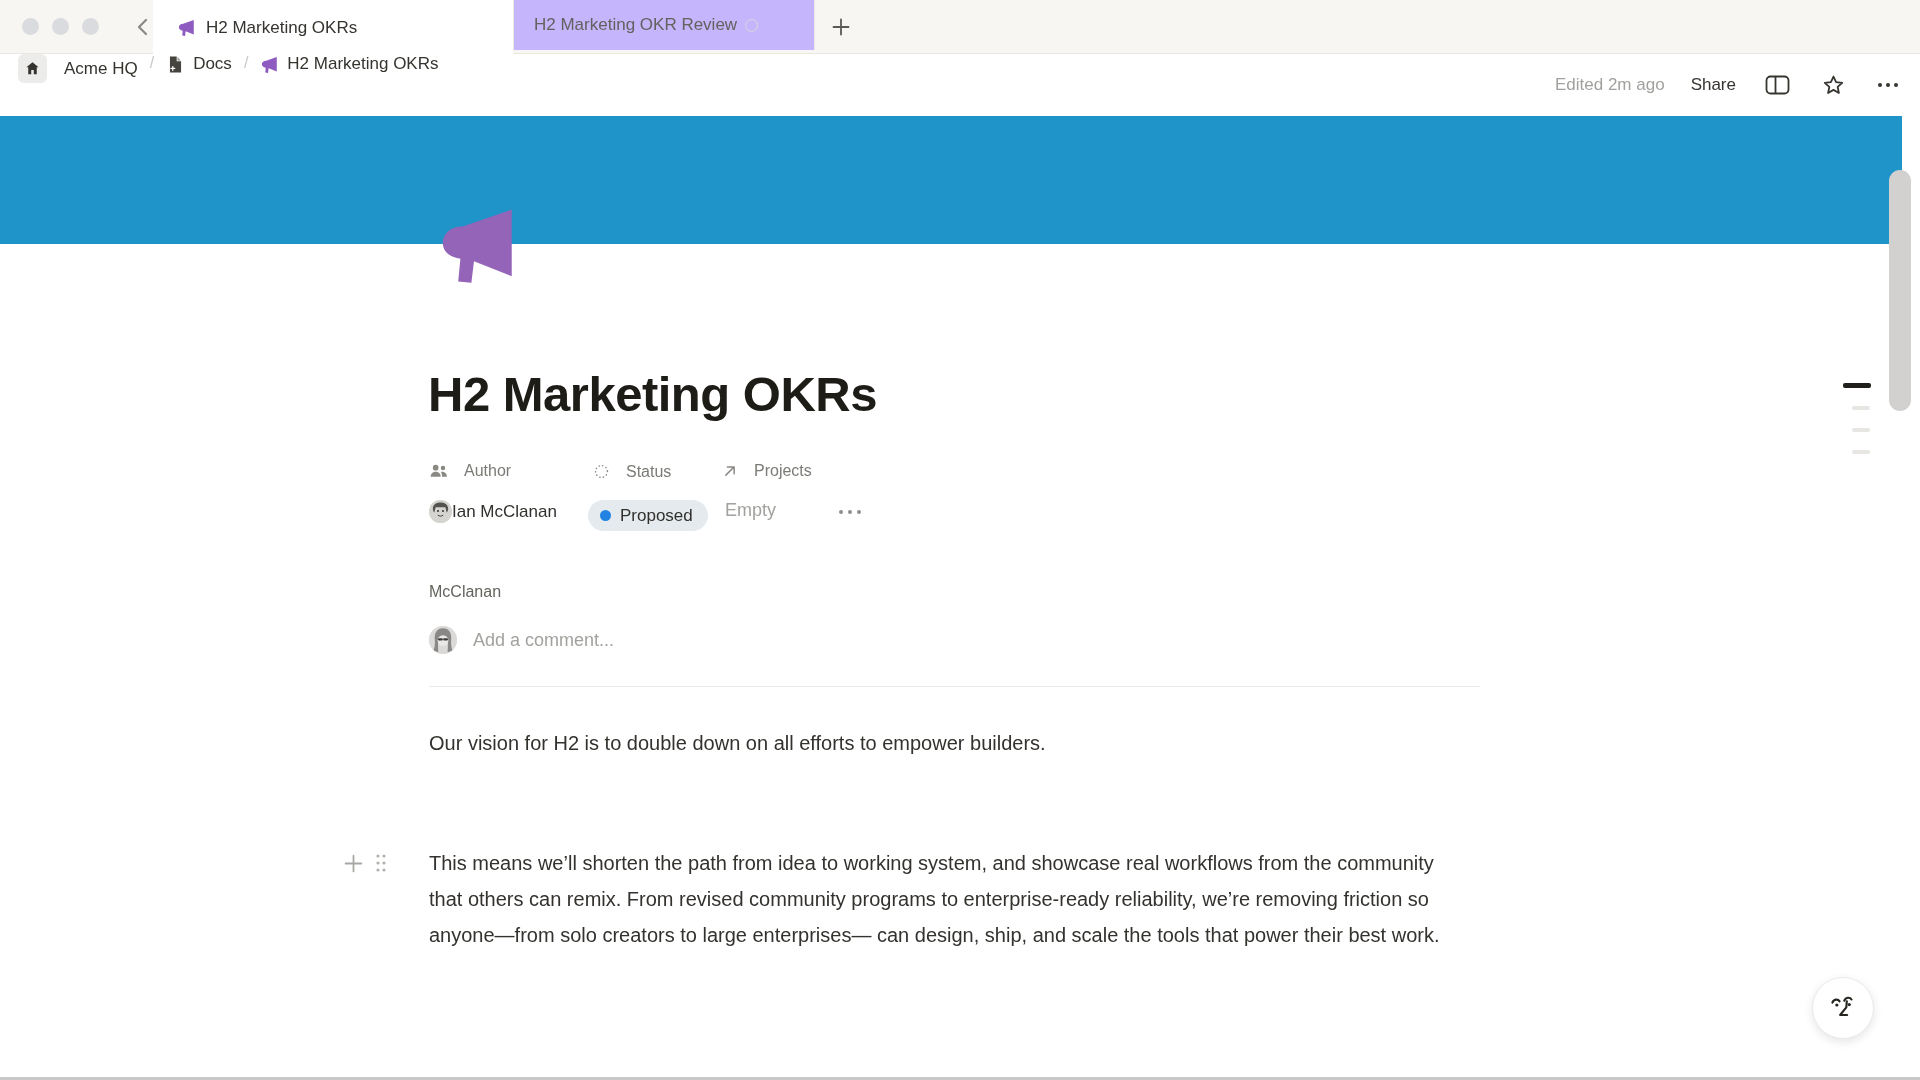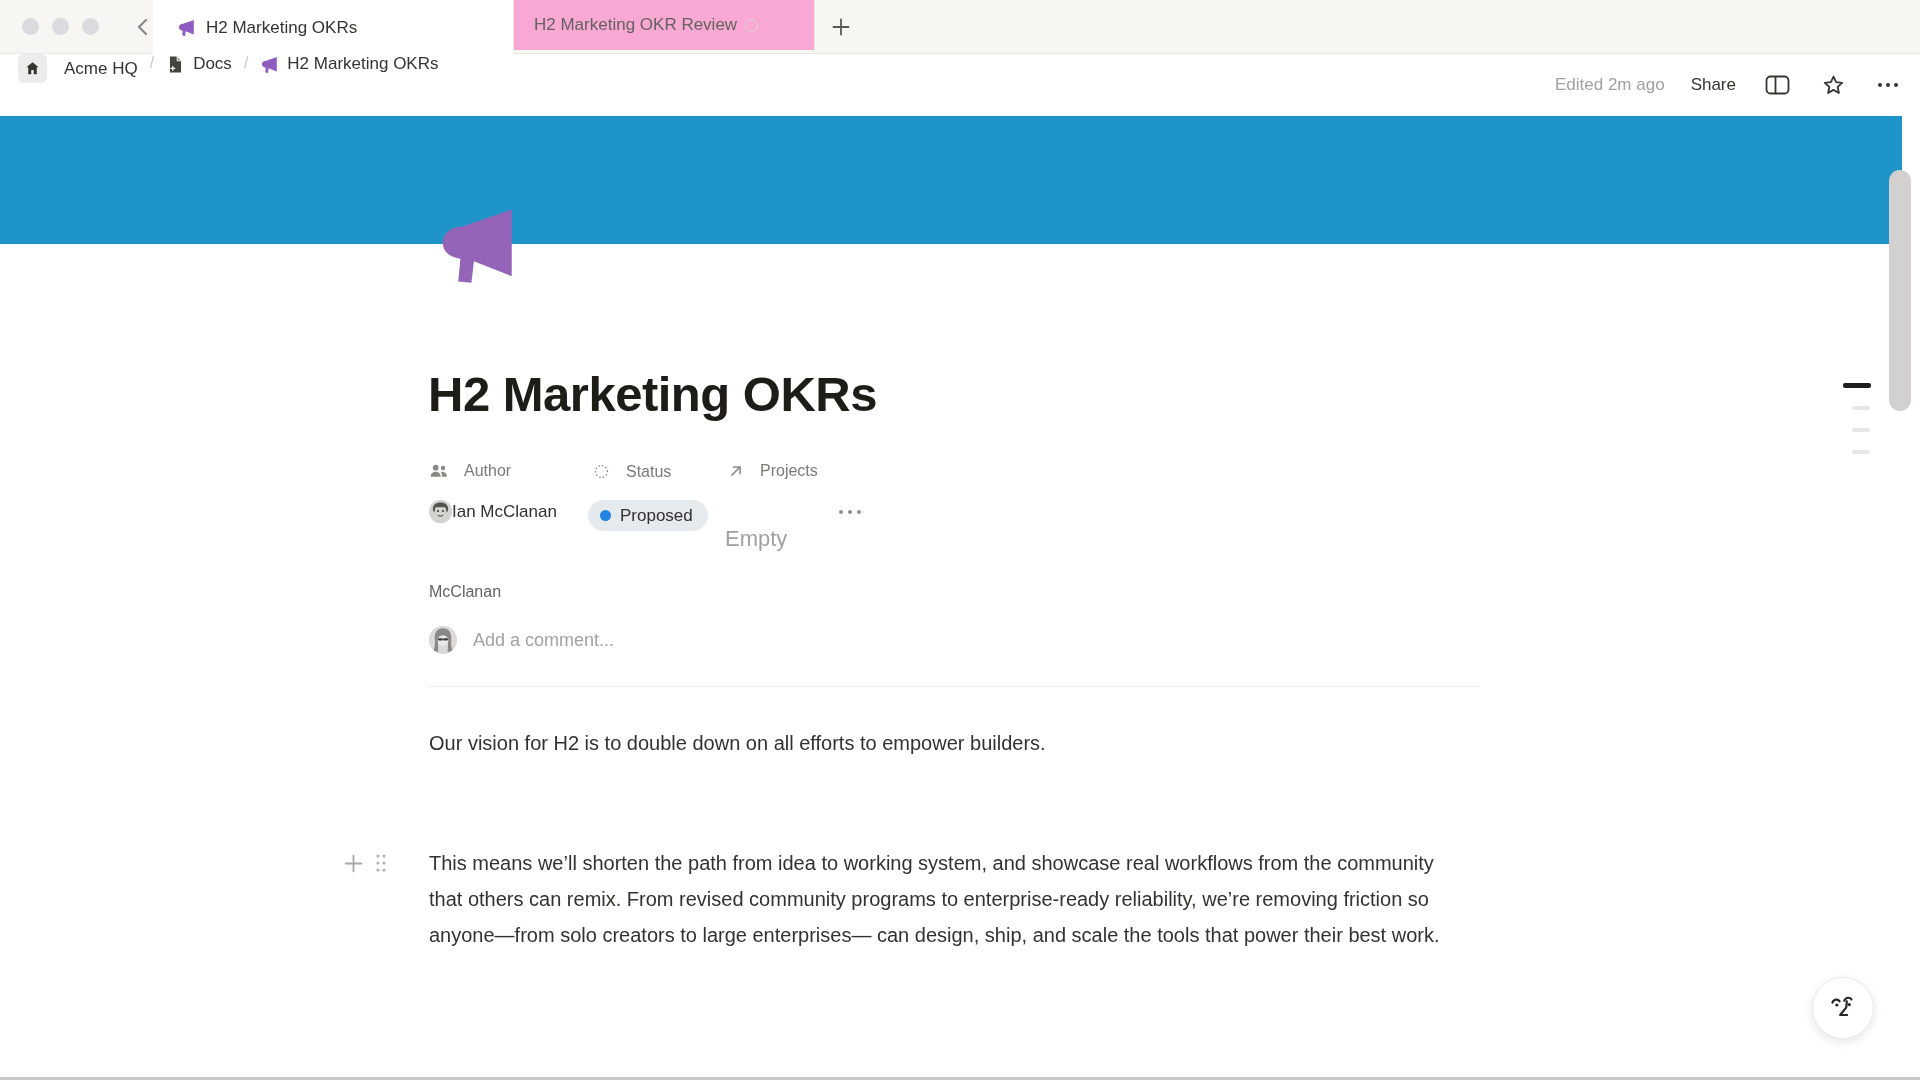--- a/index.html
+++ b/index.html
@@ -8,21 +8,21 @@
   .window { position:relative; width:1920px; height:1080px; background:#fff; overflow:hidden; border-bottom:3px solid #c9c8c6; }
 
   
   .tabbar { position:absolute; left:0; top:0; width:1920px; height:54px; background:#f7f6f3; border-bottom:1px solid #e9e8e5; }
   .traffic { position:absolute; top:18px; width:17px; height:17px; border-radius:50%; background:#d9dbde; }
   .t1{left:22px;} .t2{left:52px;} .t3{left:82px;}
   .navbtn { position:absolute; top:12px; width:30px; height:30px; display:flex; align-items:center; justify-content:center; }
   .nav-back{left:128px;} .nav-fwd{left:172px;}
   .tab { position:absolute; top:0; height:55px; display:flex; align-items:center; font-size:17px; }
   .tab-active { left:153px; width:360px; background:#ffffff; color:#36342f; padding-left:24px; gap:10px; z-index:2; }
-  .tab-inactive { left:513px; width:302px; background:#f9a8d4; color:#63625e; padding-left:20px; gap:8px; border-left:1px solid #e9e8e5; border-right:1px solid #e9e8e5; height:50px; }
+  .tab-inactive { left:513px; width:302px; background:#c4b5fd; color:#63625e; padding-left:20px; gap:8px; border-left:1px solid #e9e8e5; border-right:1px solid #e9e8e5; height:50px; }
   .tab-favicon { width:13px; height:13px; border-radius:50%; border:1.5px solid #d9d8d5; flex:none; }
   .newtab { position:absolute; left:828px; top:14px; width:26px; height:26px; display:flex; align-items:center; justify-content:center; background:none; border:none; cursor:pointer; }
   .tab-label { white-space:nowrap; overflow:hidden; }
 
   
   .header { position:absolute; left:0; top:54px; width:1920px; height:62px; background:#fff; }
   .crumbs { position:absolute; left:18px; top:0; height:62px; display:flex; align-items:flex-start; font-size:17px; color:#36342f; }
   .home-chip { width:29px; height:29px; border-radius:6px; background:#ececea; display:flex; align-items:center; justify-content:center; margin-right:9px; }
   .crumb-sep { color:#c9c8c5; margin:0 12px; font-size:16px; }
   .crumb-item { display:flex; align-items:center; gap:8px; cursor:pointer; }
@@ -34,30 +34,30 @@
   
   .cover { position:absolute; left:0; top:116px; width:1902px; height:128px; background:#1f94c9; cursor:pointer; }
   .page-icon { position:absolute; left:434px; top:200px; width:88px; height:88px; cursor:pointer; z-index:3; }
   .scroll-thumb { position:absolute; left:1889px; top:170px; width:22px; height:241px; border-radius:11px; background:#d2d1cf; z-index:5; }
 
   
   .title { position:absolute; left:428px; top:366px; font-size:49px; font-weight:700; letter-spacing:-0.5px; color:#1e1c17; white-space:nowrap; }
 
   .prop-labels { position:absolute; left:429px; top:462px; height:24px; }
   .prop-label { position:absolute; display:flex; align-items:center; gap:15px; font-size:16px; color:#7b7a75; white-space:nowrap; }
-  .pl-author{left:0;} .pl-status{left:163px;} .pl-projects{left:298px;}
+  .pl-author{left:0;} .pl-status{left:163px;} .pl-projects{left:292px;}
   .prop-values { position:absolute; left:429px; top:500px; height:32px; }
   .prop-value { position:absolute; display:flex; align-items:center; }
   .pv-author{left:0; } .pv-status{left:159px;} .pv-projects{left:296px;} .pv-more{left:408px; top:4px;}
   .avatar-sm { width:23px; height:23px; border-radius:50%; background:#cfcecb; overflow:hidden; flex:none; }
   .author-name { font-size:17px; color:#32302c; white-space:nowrap; }
   .status-pill { display:flex; align-items:center; gap:9px; height:31px; padding:0 15px 0 12px; border-radius:16px; background:#e5eaef; cursor:pointer; }
   .status-dot { width:11px; height:11px; border-radius:50%; background:#2383e2; }
   .status-text { font-size:17px; color:#32302c; }
-  .empty-val { font-size:22px; color:#a2a19d; cursor:pointer;margin-top:26px; }
+  .empty-val { font-size:18px; color:#a2a19d; cursor:pointer; }
   .dots3 { display:flex; gap:5px; cursor:pointer; padding:6px 2px; }
   .dots3 i { width:4px; height:4px; border-radius:50%; background:#8f8e8a; }
 
   .comments-label { position:absolute; left:429px; top:583px; font-size:16px; color:#64635d; }
   .comment-row { position:absolute; left:429px; top:626px; display:flex; align-items:center; gap:16px; cursor:text; }
   .avatar-md { width:28px; height:28px; border-radius:50%; background:#d8d7d5; overflow:hidden; flex:none; }
   .comment-ph { font-size:18px; color:#a3a29e; }
 
   .divider { position:absolute; left:429px; top:686px; width:1051px; height:1px; background:#ebeae8; }
 

